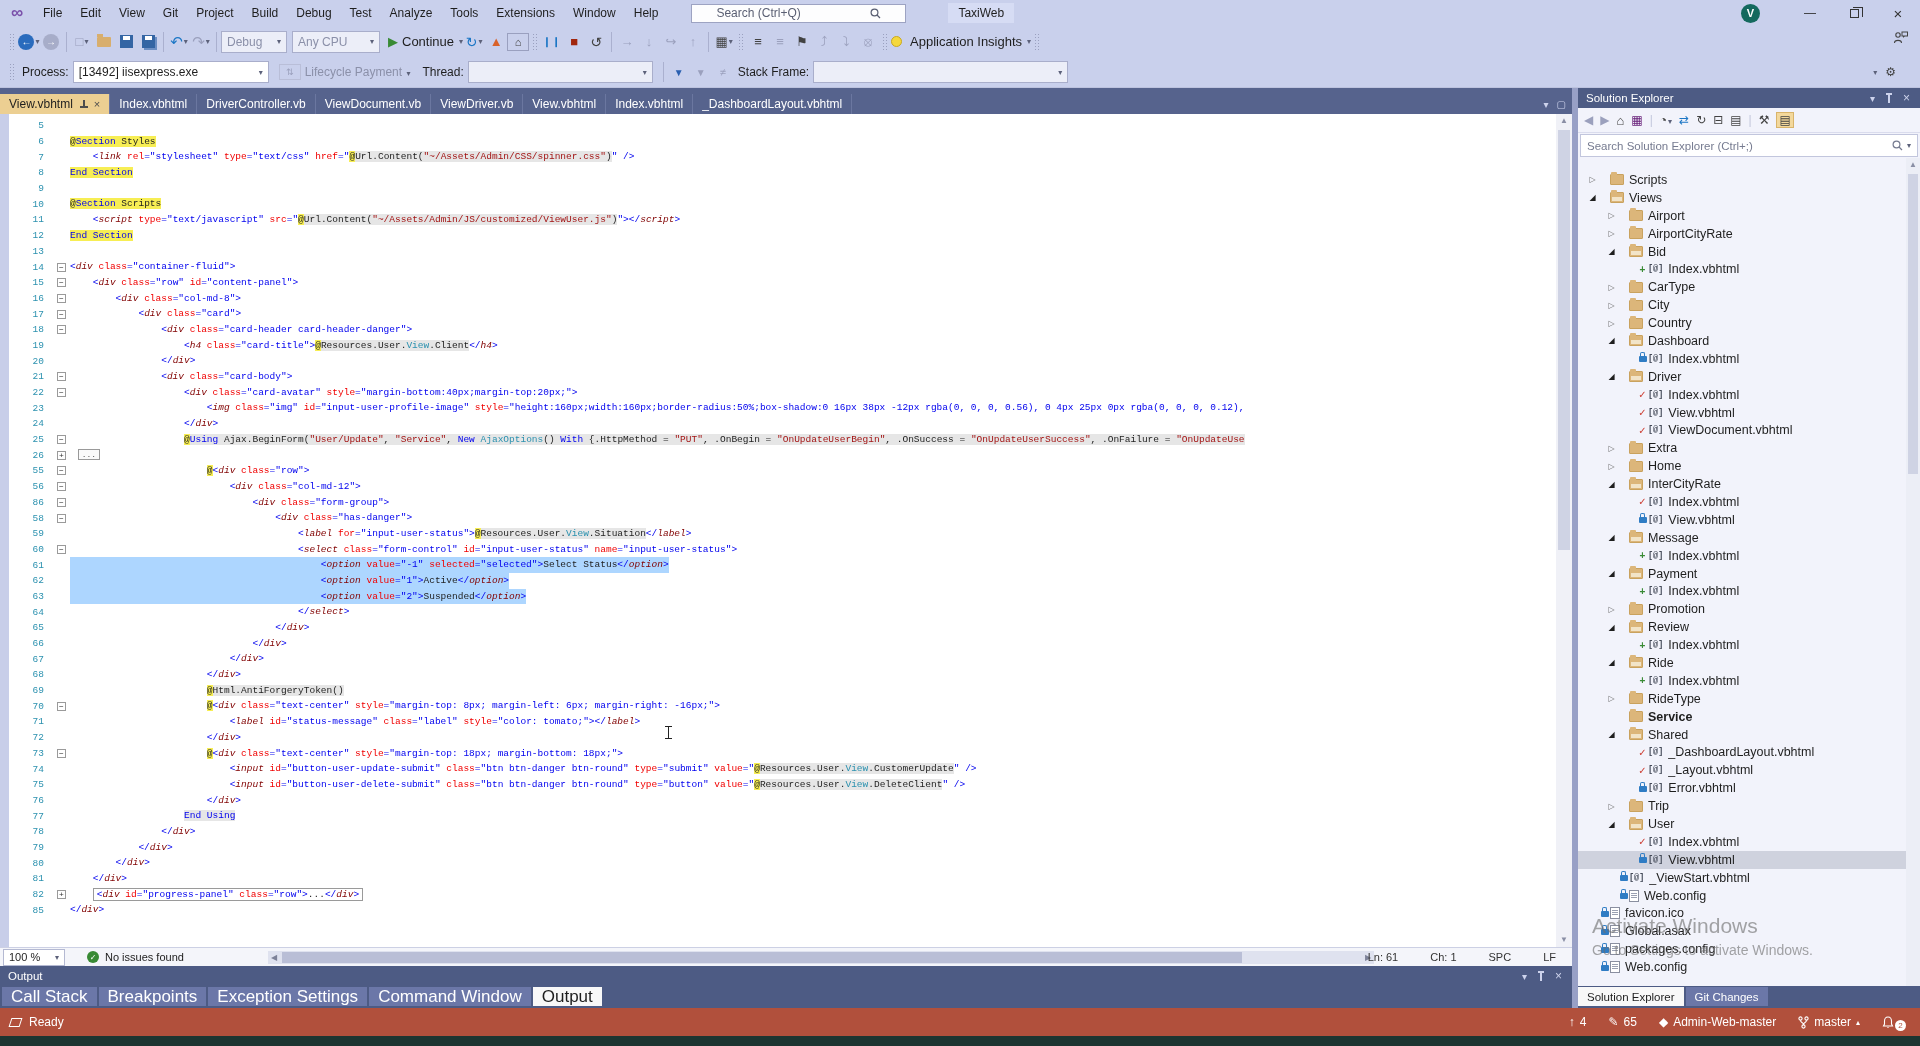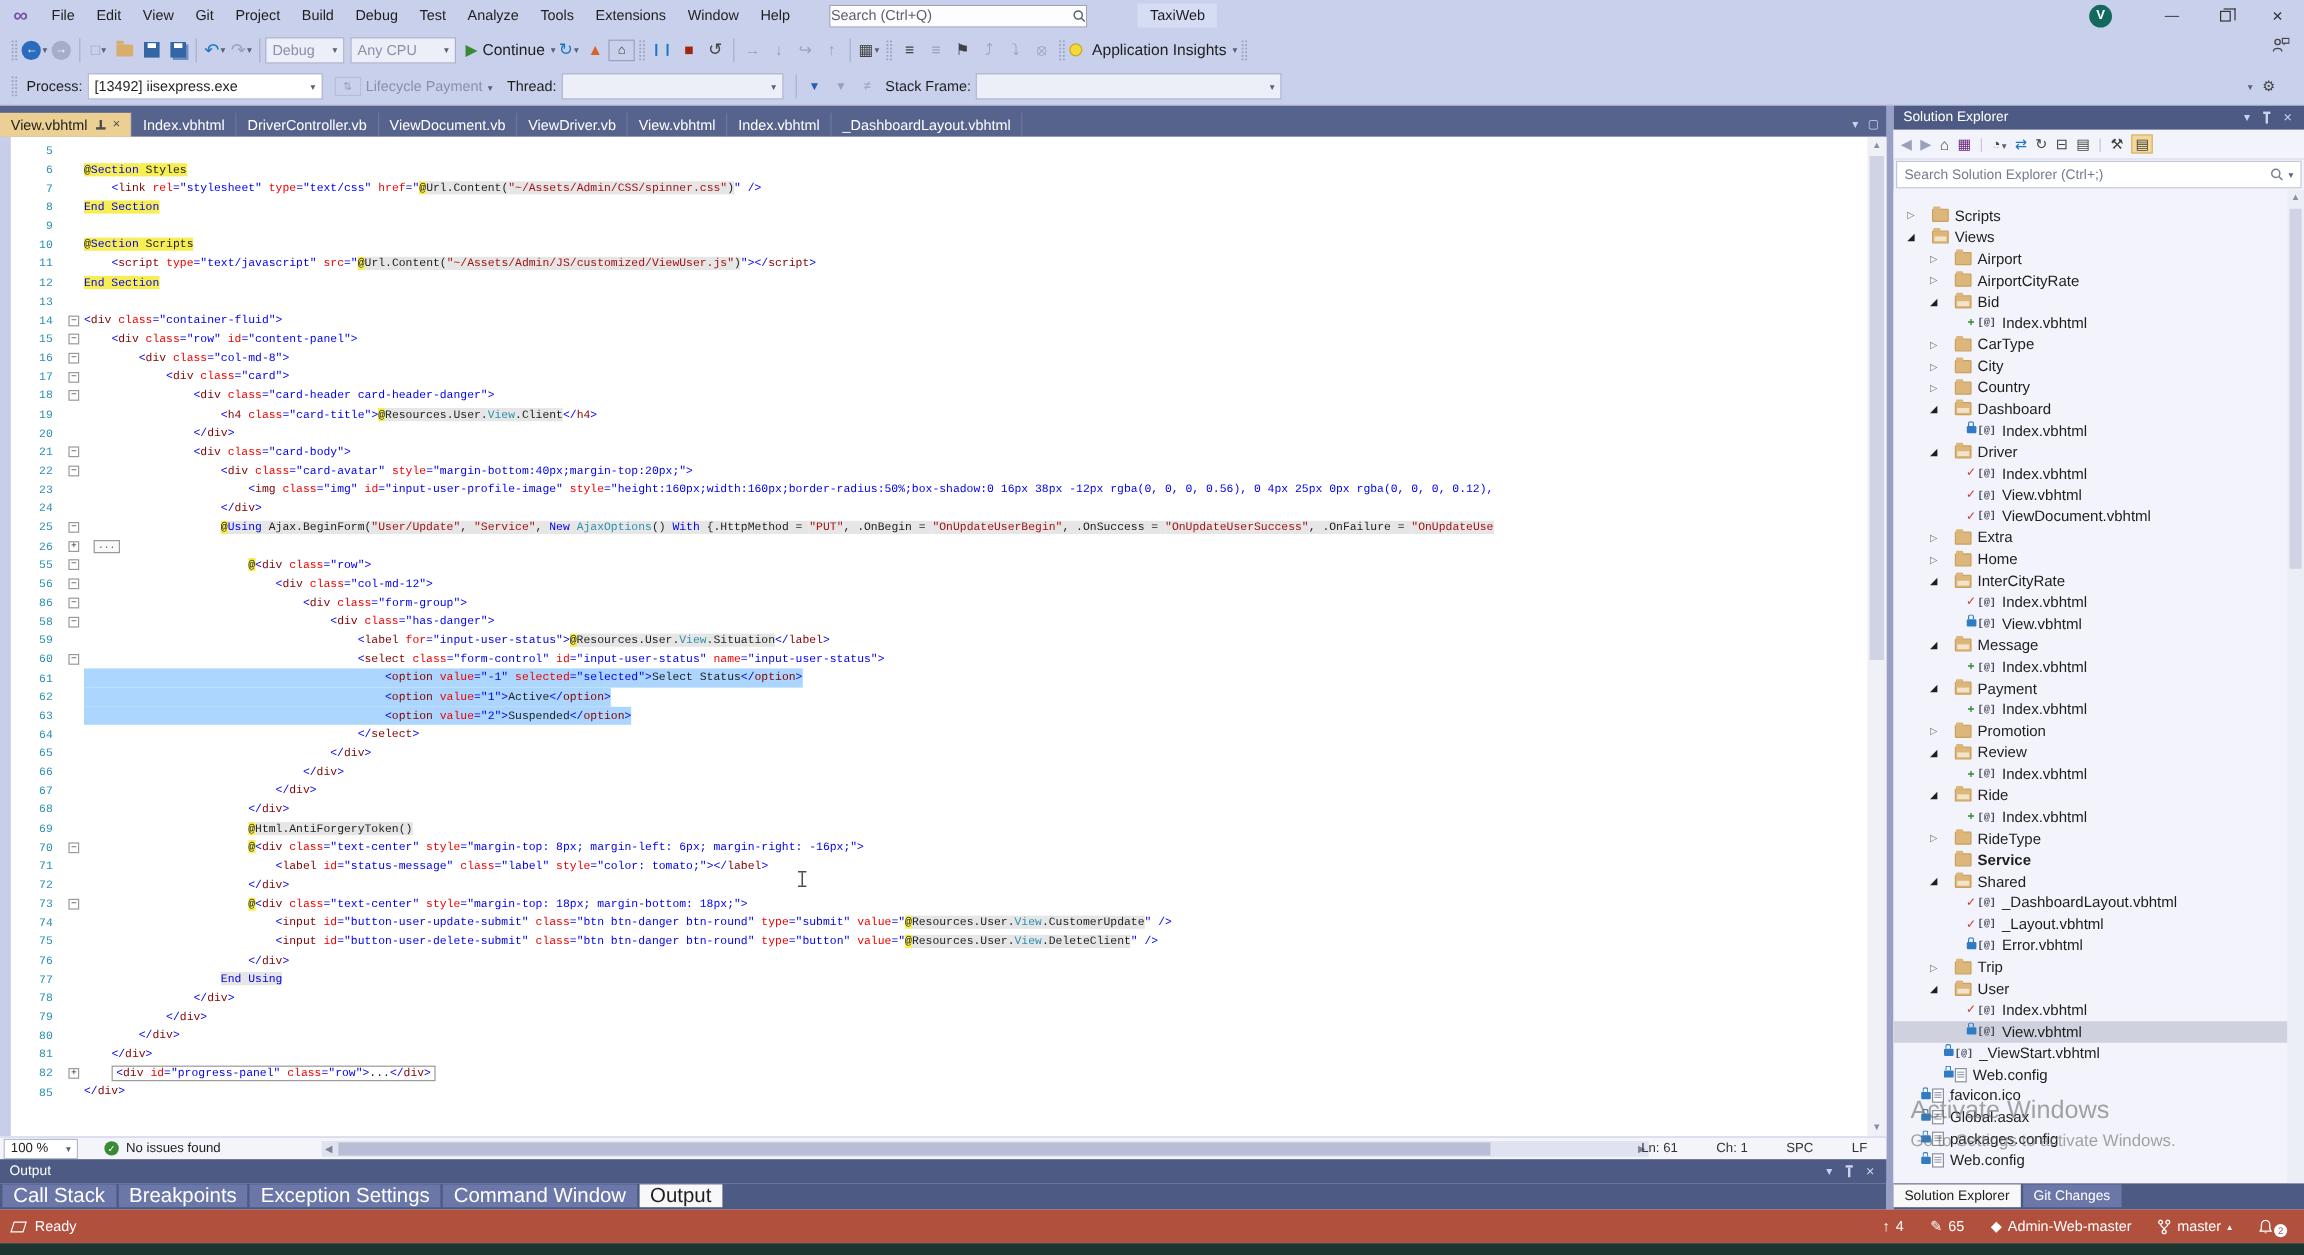--- a/index.html
+++ b/index.html
@@ -5,21 +5,21 @@
   * { margin:0; padding:0; box-sizing:border-box; }
   html,body { width:1920px; height:1046px; overflow:hidden; }
   body { font-family:"Liberation Sans","DejaVu Sans",sans-serif; font-size:12px; color:#1e1e1e; }
   #root { position:relative; width:1920px; height:1046px; background:#c9d0ec; }
 
   
   .titlebar { position:absolute; left:0; top:0; width:1920px; height:26px; background:#c9d0ec; display:flex; align-items:center; }
   .vs-logo { width:34px; text-align:center; color:#7b52ab; font-size:17px; font-weight:bold; font-style:italic; }
   .menu-bar { display:flex; align-items:center; height:100%; }
   .menu-item { padding:0 9px; height:100%; display:flex; align-items:center; cursor:default; }
-  .search-box { margin-left:24px; width:215px; height:19px; background:#fdfdfe; border:1px solid #9da3c2; display:flex; align-items:center; justify-content:space-between; padding:0 0; color:#5a5f73; }
+  .search-box { margin-left:24px; width:215px; height:19px; background:#fdfdfe; border:1px solid #9da3c2; display:flex; align-items:center; justify-content:space-between; padding:0 24px; color:#5a5f73; }
   .solution-name { margin-left:42px; padding:3px 10px; background:#d6dcf4; }
   .titlebar-right { position:absolute; right:0; top:0; height:26px; display:flex; align-items:center; }
   .avatar { width:19px; height:19px; border-radius:50%; background:#14695e; color:#fff; font-size:11px; font-weight:bold; display:flex; align-items:center; justify-content:center; margin-right:28px; }
   .win-btn { width:44px; height:26px; display:flex; align-items:center; justify-content:center; color:#333; }
   .restore-glyph { width:9px; height:9px; border:1px solid #333; position:relative; }
   .restore-glyph:before { content:""; position:absolute; left:2px; top:-3px; width:9px; height:9px; border:1px solid #333; border-left:none; border-bottom:none; }
 
   
   .toolbar { position:absolute; left:0; top:26px; width:1920px; height:31px; background:#c9d0ec; display:flex; align-items:center; padding-left:6px; }
   .debugbar { position:absolute; left:0; top:57px; width:1920px; height:31px; background:#c9d0ec; display:flex; align-items:center; padding-left:6px; border-bottom:1px solid #bcc2de; }
@@ -61,21 +61,21 @@
   
   .editor { flex:1; position:relative; background:#fff; overflow:hidden; }
   .margin-strip { position:absolute; left:0; top:0; width:9px; height:100%; background:#c8cee9; }
   .code-area { position:absolute; left:9px; top:4px; right:16px; }
   .line { display:flex; height:15.7px; align-items:center; }
   .ln { width:44px; text-align:right; padding-right:9px; color:#2b91af; font-family:"Liberation Mono","DejaVu Sans Mono",monospace; font-size:9.5px; flex:none; }
   .fold { width:17px; flex:none; display:flex; align-items:center; justify-content:center; }
   .fb { width:9px; height:9px; border:1px solid #9a9a9a; background:#fff; color:#333; font-size:8px; line-height:7px; text-align:center; font-family:"Liberation Mono",monospace; }
   .ct { font-family:"Liberation Mono","DejaVu Sans Mono",monospace; font-size:9.5px; white-space:pre; line-height:15.7px; }
   .ct.sel { background:#add6ff; }
-  .c-p { color:#1e1e1e; } .c-b { color:#0000ee; } .c-t { color:#800000; }
+  .c-p { color:#1e1e1e; } .c-b { color:#0000ee; } .c-t { color:#800000;font-style:italic; }
   .c-a { color:#f00000; } .c-s { color:#a31515; } .c-ty { color:#2b91af; }
   .bg-y { background:#f7ee54; } .bg-g { background:#e6e6e6; }
   .dots { border:1px solid #999; padding:0 3px; font-size:8px; color:#555; background:#fafafa; margin-left:2px; }
   .code-box { border:1px solid #9a9a9a; padding:0 3px; }
   .v-scroll { position:absolute; right:0; top:0; width:16px; height:100%; background:#f0f1f7; }
   .v-scroll .arr { width:16px; height:14px; color:#8a8fa5; font-size:8px; text-align:center; line-height:14px; }
   .v-thumb { position:absolute; left:2px; top:16px; width:12px; height:420px; background:#cfd3e4; }
   .v-arr-bottom { position:absolute; bottom:0; }
   .mouse-ibeam { position:absolute; left:665px; top:612px; width:7px; height:13px; }
   .mouse-ibeam:before { content:""; position:absolute; left:3px; top:1px; width:1px; height:11px; background:#222; }

